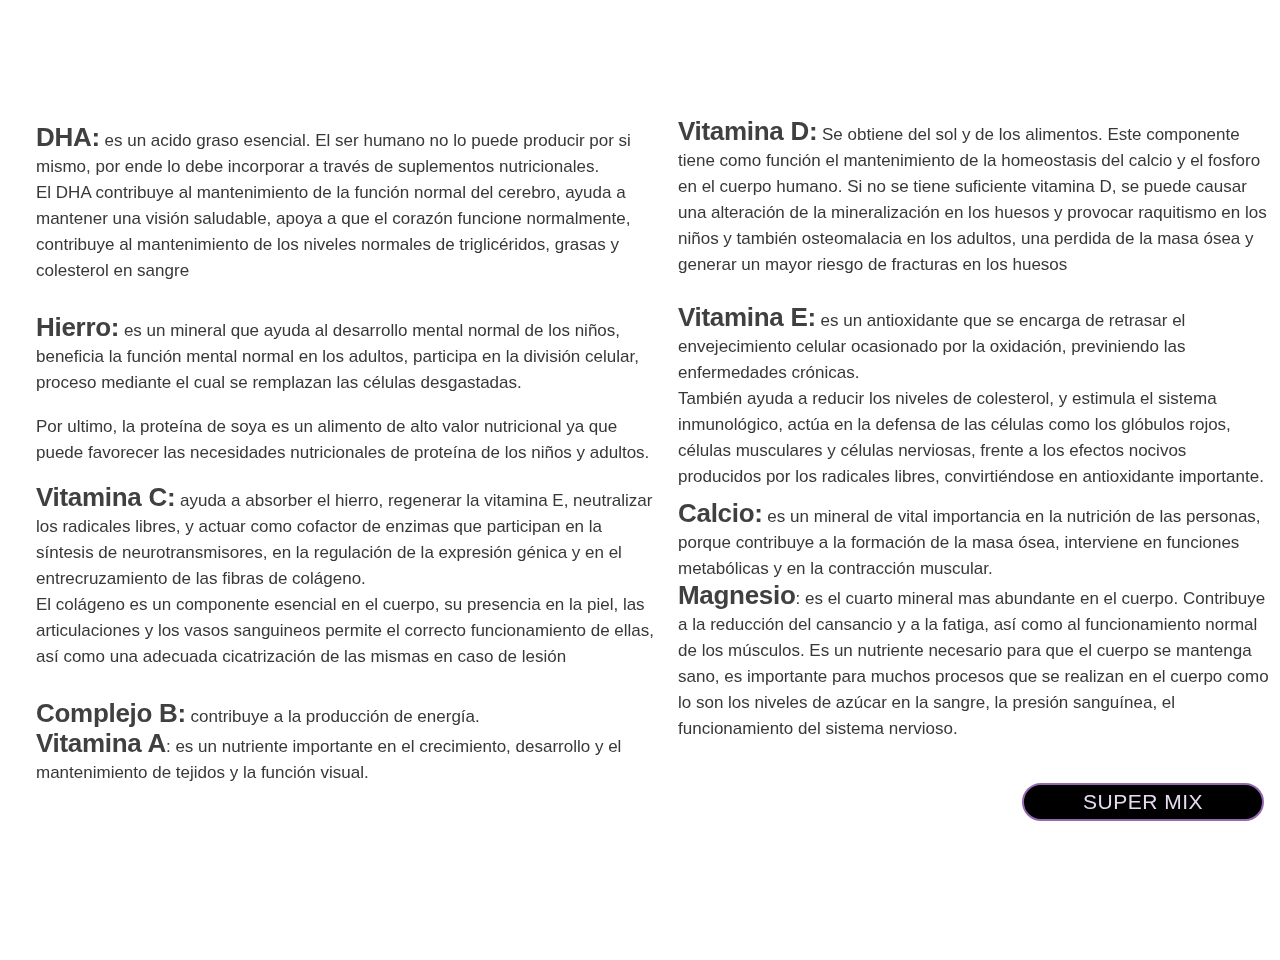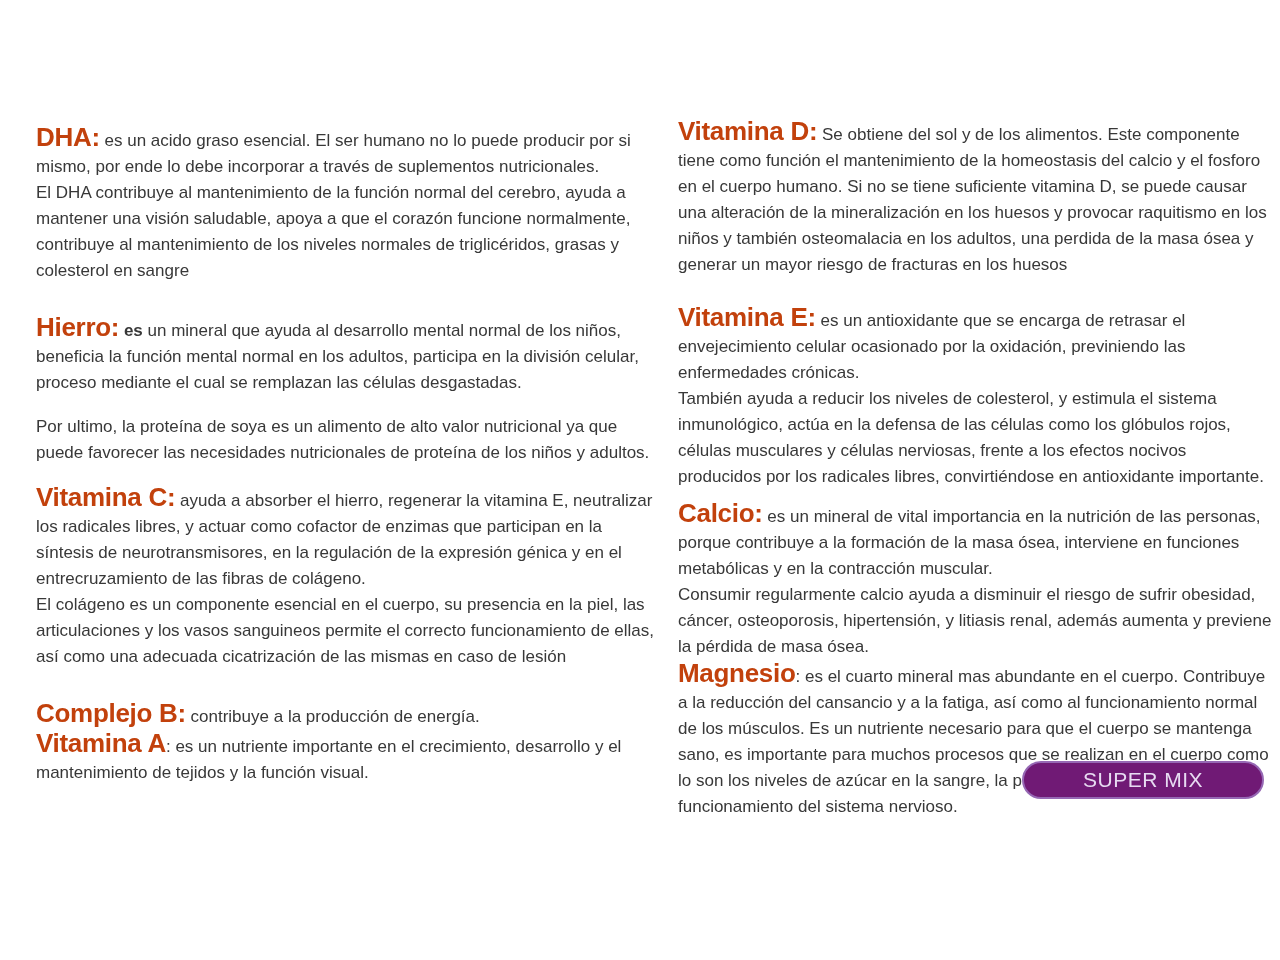--- a/index.html
+++ b/index.html
@@ -11,37 +11,37 @@
     position:relative;
     overflow:hidden;
   }
   .col{position:absolute;}
   .col-left{left:36px;top:124px;width:628px;}
   .col-right{left:678px;top:118px;width:596px;}
   .section{font-size:17px;line-height:26px;text-align:left;}
   .h{
     font-size:26px;
     font-weight:bold;
-    color:#c2410c;
+    color:#404040;
     line-height:26px;
     letter-spacing:-0.3px;
   }
-  .lead{font-weight:bold;}
+  .lead{font-weight:normal;}
   .para{margin:0;}
   .g16{margin-bottom:10px;}
   .g18{margin-bottom:18px;}
   .g20{}
   .g26{margin-bottom:26px;}
   .g30{margin-bottom:30px;}
   .badge{
     position:absolute;
-    left:1022px;top:761px;
+    left:1022px;top:783px;
     width:242px;height:38px;
     box-sizing:border-box;
-    background:#701a75;
+    background:#000000;
     border:2px solid #9668b4;
     border-radius:20px;
     display:flex;align-items:center;justify-content:center;
     font-size:21px;
     letter-spacing:0.5px;
     color:#e7dbf2;
   }
 </style>
 </head>
 <body>
@@ -82,21 +82,20 @@
     <p class="para"><span class="h">Vitamina D:</span> <span>Se obtiene del sol y de los alimentos. Este componente tiene como función el mantenimiento de la homeostasis del calcio y el fosforo en el cuerpo humano. Si no se tiene suficiente vitamina D, se puede causar una alteración de la mineralización en los huesos y provocar raquitismo en los niños y también osteomalacia en los adultos, una perdida de la masa ósea y generar un mayor riesgo de fracturas en los huesos</span></p>
   </div>
 
   <div class="section g16">
     <p class="para"><span class="h">Vitamina E:</span> <span>es un antioxidante que se encarga de retrasar el envejecimiento celular ocasionado por la oxidación, previniendo las enfermedades crónicas.</span></p>
     <div class="para">También ayuda a reducir los niveles de colesterol, y estimula el sistema inmunológico, actúa en la defensa de las células como los glóbulos rojos, células musculares y células nerviosas, frente a los efectos nocivos producidos por los radicales libres, convirtiéndose en antioxidante importante.</div>
   </div>
 
   <div class="section g20">
     <p class="para"><span class="h">Calcio:</span> <span>es un mineral de vital importancia en la nutrición de las personas, porque contribuye a la formación de la masa ósea, interviene en funciones metabólicas y en la contracción muscular.</span></p>
-    <div class="para">Consumir regularmente calcio ayuda a disminuir el riesgo de sufrir obesidad, cáncer, osteoporosis, hipertensión, y litiasis renal, además aumenta y previene la pérdida de masa ósea.</div>
   </div>
 
   <div class="section">
     <p class="para"><span class="h">Magnesio</span><span>: es el cuarto mineral mas abundante en el cuerpo. Contribuye a la reducción del cansancio y a la fatiga, así como al funcionamiento normal de los músculos. Es un nutriente necesario para que el cuerpo se mantenga sano, es importante para muchos procesos que se realizan en el cuerpo como lo son los niveles de azúcar en la sangre, la presión sanguínea, el funcionamiento del sistema nervioso.</span></p>
   </div>
 
 </div>
 
 <div class="badge">
   <span>SUPER MIX</span>

